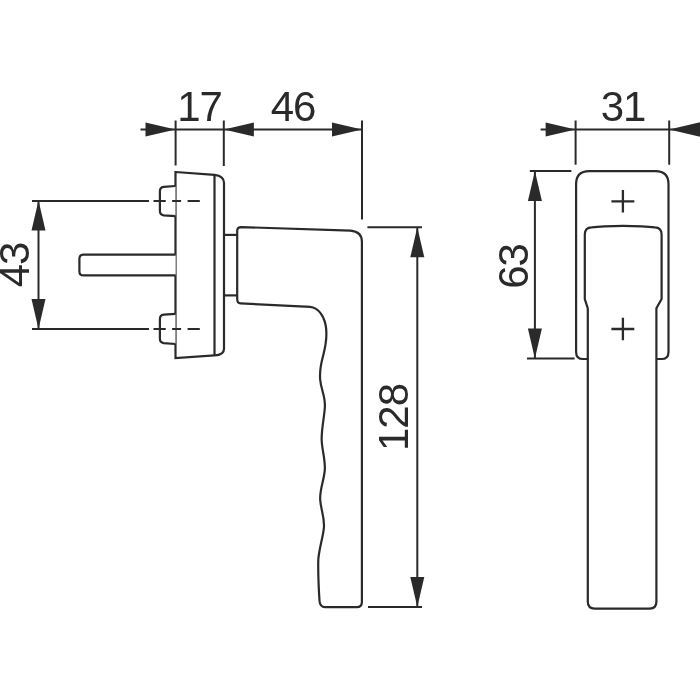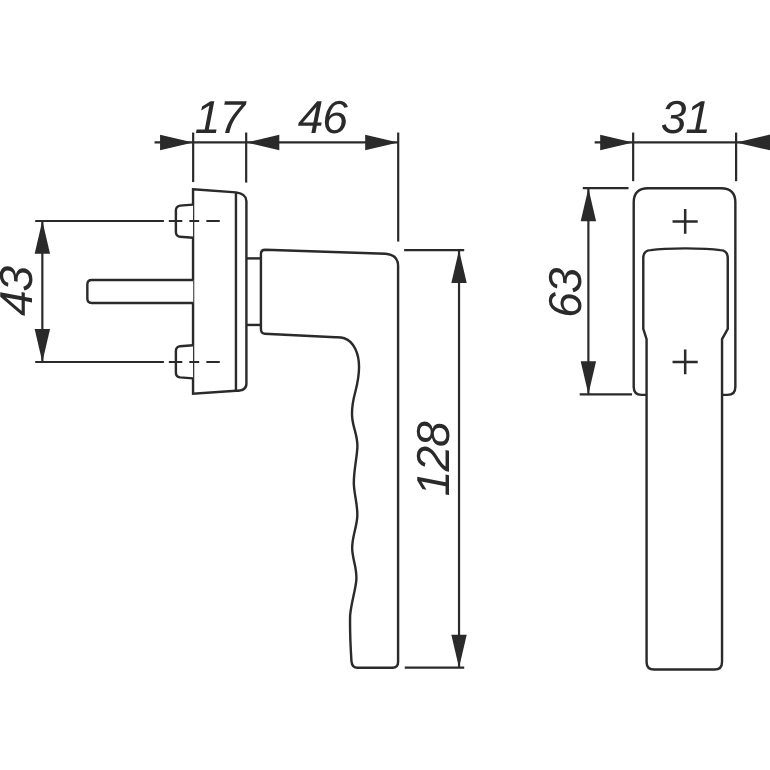--- a/index.html
+++ b/index.html
@@ -1,16 +1,16 @@
 <!DOCTYPE html>
 <html><head>
 <meta charset="utf-8">
 <style>
   html,body{margin:0;padding:0;background:#ffffff;}
-  .wrap{width:700px;height:700px;position:relative;background:#ffffff;font-style:italic;}
+  .wrap{width:700px;height:700px;position:relative;background:#ffffff;}
   svg{display:block;}
   text{font-family:"Liberation Sans", sans-serif;fill:#2a2a2a;}
 </style>
 </head>
 <body>
 <div class="wrap">
 <svg width="700" height="700" viewBox="0 0 700 700">
   <g stroke="#2a2a2a" stroke-width="2.2" fill="none" stroke-linecap="butt">
 
     <path d="M175.5,172 L214.5,174.9 Q224,176.1 224,182.8 L224,348.8 Q224,355.3 214.5,355.3 L175.5,358 Z" fill="#ffffff"></path>

